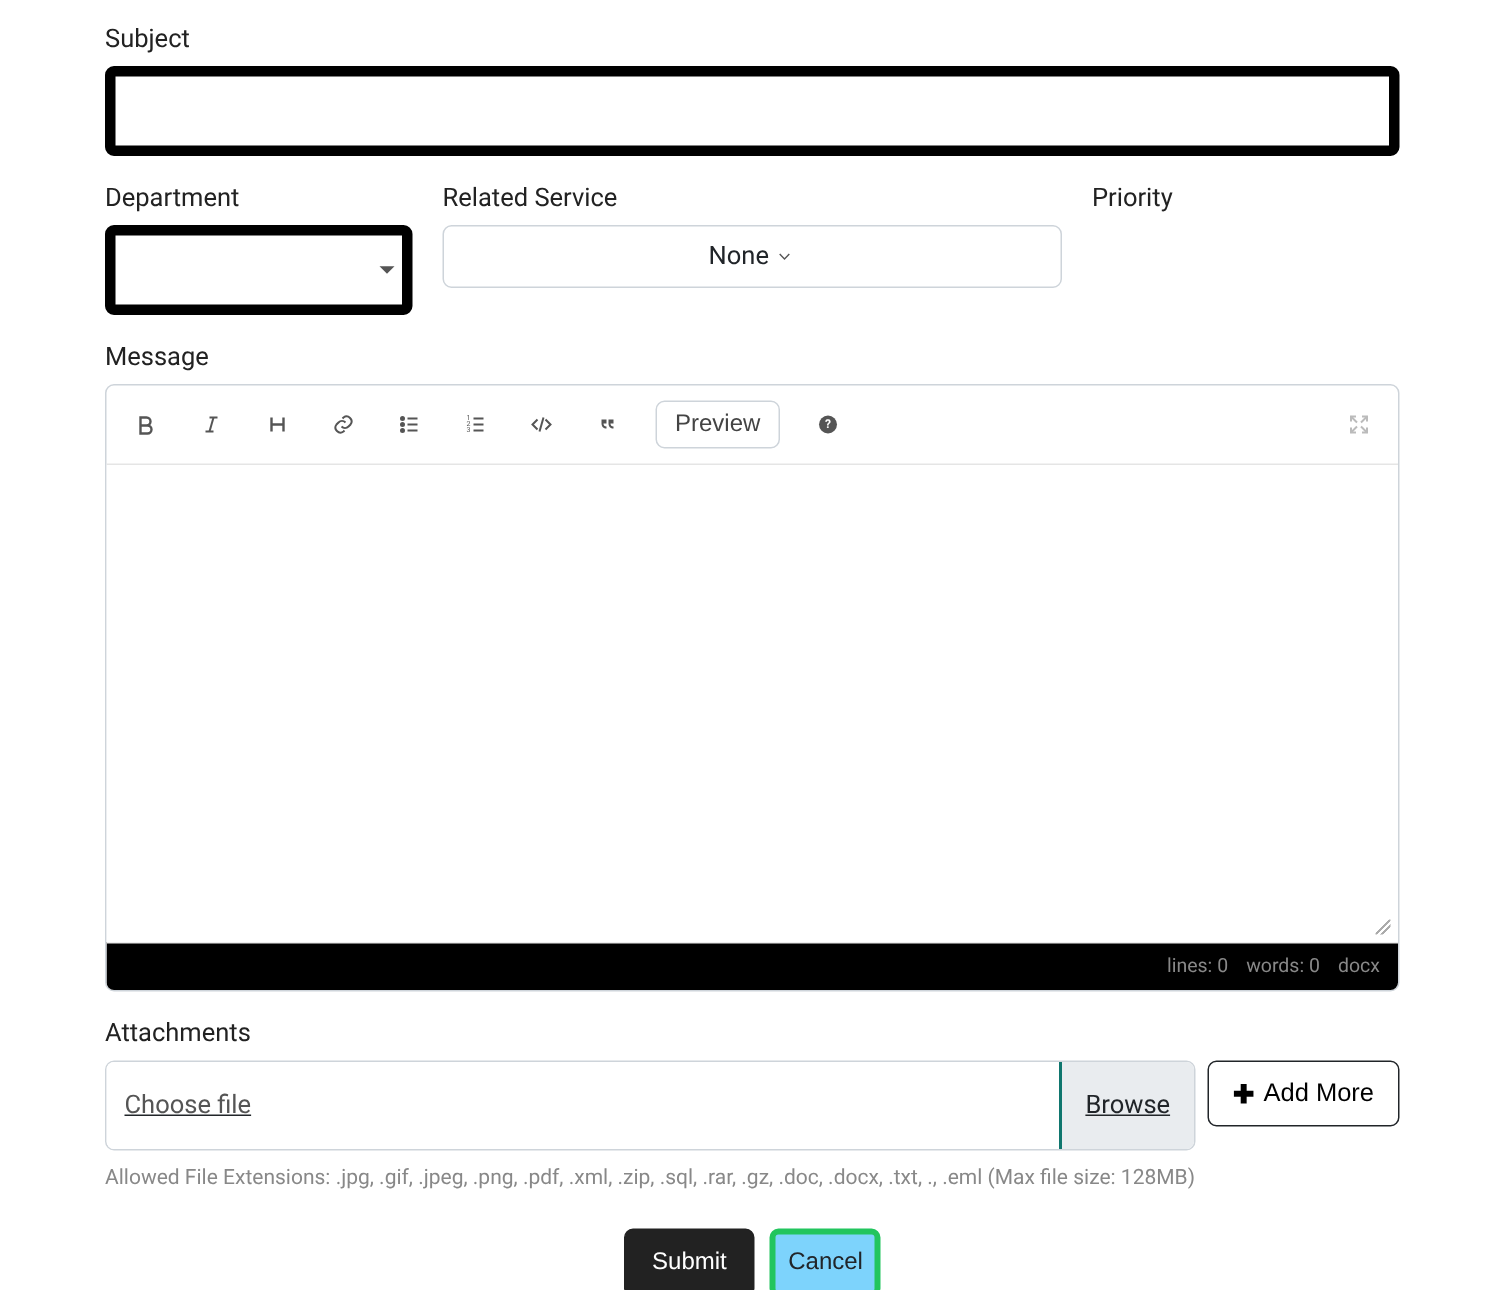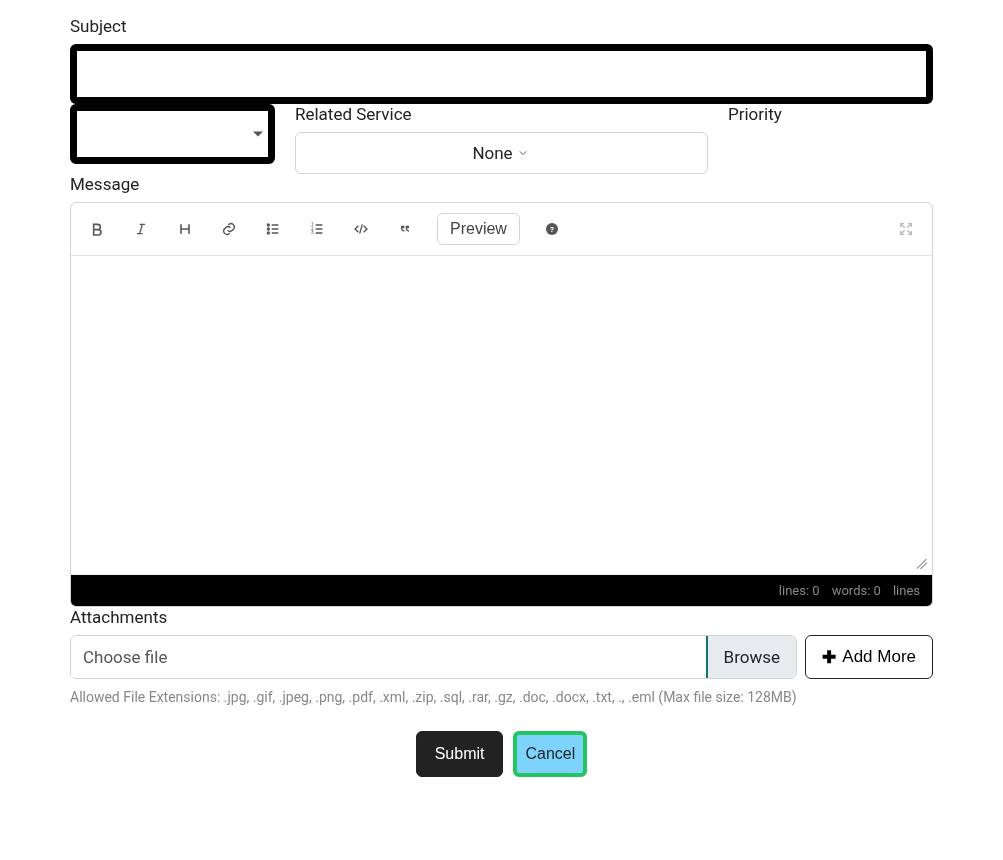--- a/index.html
+++ b/index.html
@@ -4,21 +4,21 @@
 <style>
   * { box-sizing: border-box; }
   body {
     margin: 0;
     font-family: -apple-system, BlinkMacSystemFont, "Segoe UI", Roboto, "Helvetica Neue", Arial, sans-serif;
     font-size: 16px;
     color: #212529;
     background: #fff;
     padding: 16px 70px 30px 70px;
   }
-  .form-group { }
+  .form-group { margin-bottom: 18px; }
   .form-label {
     display: block;
     font-size: 17px;
     color: #222;
     margin-bottom: 8px;
   }
   .form-control {
     width: 100%;
     height: 44px;
     padding: 23px 12px;
@@ -141,21 +141,22 @@
   }
 
   
   .attach-row { display: flex; gap: 8px; }
   .file-group {
     flex: 1;
     display: flex;
     border: 1px solid #ced4da;
     border-radius: 6px;
     overflow: hidden;
-    height: 44px;
+    height: 60px;
+    text-decoration: underline;
   }
   .file-name {
     flex: 1;
     padding: 0 12px;
     display: flex;
     align-items: center;
     font-size: 17px;
     color: #555;
     background: #fff;
   }
@@ -215,20 +216,21 @@
 </head>
 <body>
 
 <div class="form-group">
   <label class="form-label">Subject</label>
   <input type="text" class="form-control" value="" style="">
 </div>
 
 <div class="row form-group">
   <div class="col col-dept">
+    <label class="form-label">Department</label>
     <div class="select-wrap">
       <select class="form-control">
         <option>Support</option>
       </select>
     </div>
   </div>
   <div class="col col-service">
     <label class="form-label">Related Service</label>
     <div class="service-select">
       <span>None</span>
@@ -325,21 +327,21 @@
     <div class="editor-resize"></div>
     <div class="editor-status">
       <span>
         <span>lines:</span>
         <span>0</span>
       </span>
       <span>
         <span>words:</span>
         <span>0</span>
       </span>
-      <span>lines</span>
+      <span>docx</span>
     </div>
   </div>
 </div>
 
 <div class="form-group">
   <label class="form-label">Attachments</label>
   <div class="attach-row">
     <div class="file-group">
       <div class="file-name">Choose file</div>
       <div class="file-browse">Browse</div>

